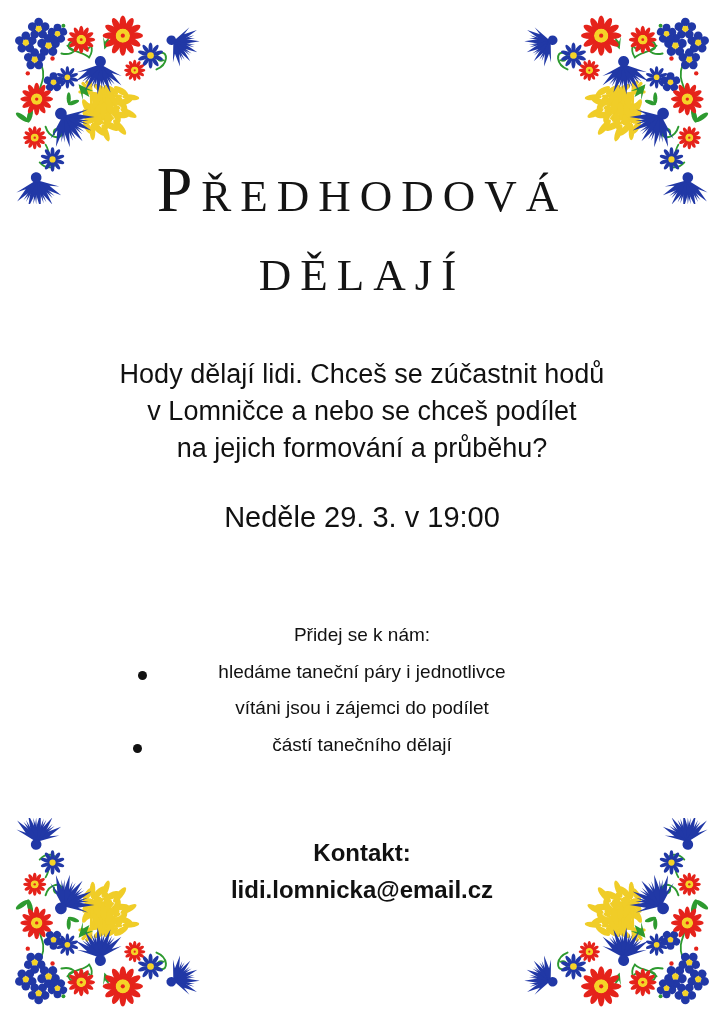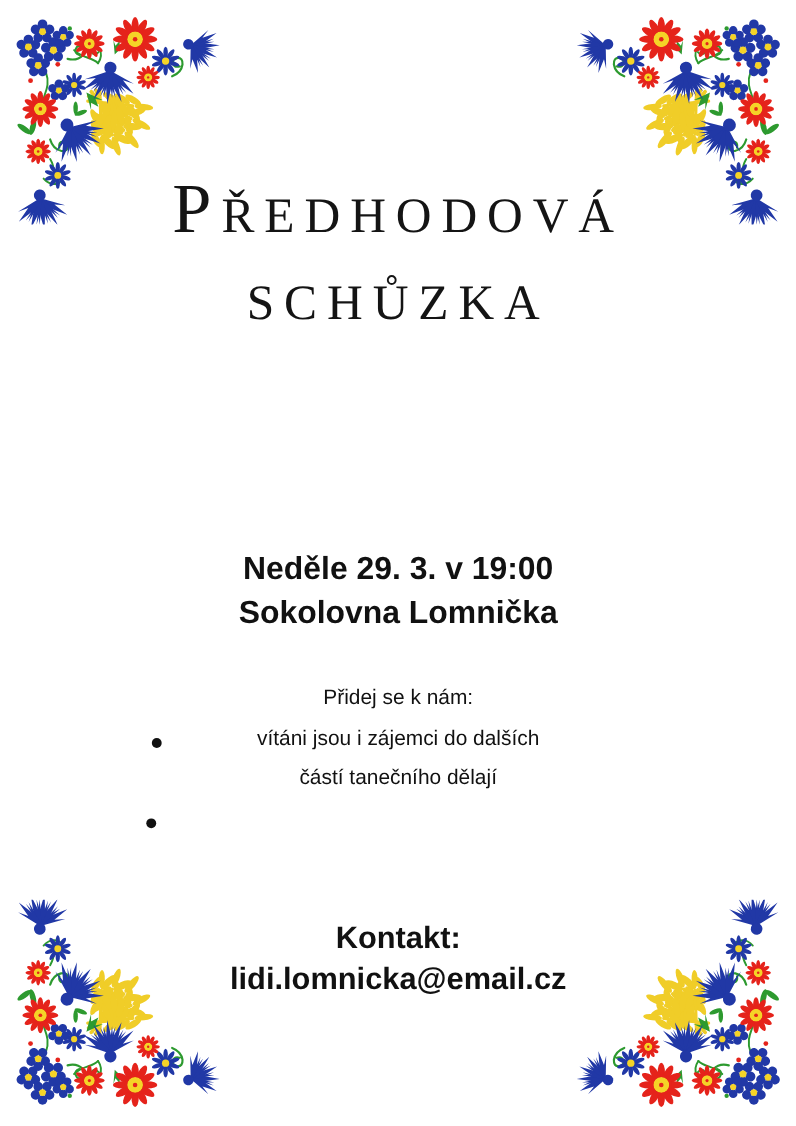--- a/index.html
+++ b/index.html
@@ -28,28 +28,28 @@
   
   .tblock{position:absolute;left:0;width:100%;text-align:center}
   .title{
     top:150px;font-family:"Liberation Serif","DejaVu Serif",serif;
     font-variant:small-caps;font-weight:500;font-size:64px;line-height:79px;
     letter-spacing:9px;color:#141414;
   }
   .title span{display:block}
   .intro{top:356px;font-size:27px;line-height:37px;font-weight:400}
   .intro span{display:block}
-  .event{top:497px;font-size:29px;line-height:40px;font-weight:700}
+  .event{top:497px;font-size:29px;line-height:40px;font-weight:400}
   .event span{display:block}
   .join{top:617px;font-size:19px;line-height:36.5px}
   .join p{margin:0}
   .dot{position:absolute;width:9px;height:9px;border-radius:50%;background:#111}
   .dot1{left:138px;top:671px}
   .dot2{left:133px;top:744px}
-  .contact{top:834px;font-size:28px;line-height:37px;font-weight:700}
+  .contact{top:834px;font-size:24px;line-height:37px;font-weight:700}
   .contact p{margin:0}
 </style>
 </head>
 <body>
 
 <div class="poster">
 
   <svg class="corner tl" viewBox="0 0 200 200" aria-hidden="true">
     <defs>
 
@@ -177,32 +177,37 @@
     </svg>
   <svg class="corner bl" viewBox="0 0 200 200" aria-hidden="true">
       <use href="#motif"></use>
     </svg>
   <svg class="corner br" viewBox="0 0 200 200" aria-hidden="true">
       <use href="#motif"></use>
     </svg>
 
   <h1 class="tblock title">
     <span>Předhodová</span>
-    <span>schůzka</span>
+    <span>dělají</span>
   </h1>
 
+  <p class="tblock intro">
+    <span>Hody dělají lidi. Chceš se zúčastnit hodů</span>
+    <span>v Lomničce a nebo se chceš podílet</span>
+    <span>na jejich formování a průběhu?</span>
+  </p>
 
   <p class="tblock event">
     <span>Neděle 29. 3. v 19:00</span>
-    <span>Sokolovna Lomnička</span>
   </p>
 
   <div class="tblock join">
     <p>Přidej se k nám:</p>
-    <p>vítáni jsou i zájemci do dalších</p>
+    <p>hledáme taneční páry i jednotlivce</p>
+    <p>vítáni jsou i zájemci do podílet</p>
     <p>částí tanečního dělají</p>
   </div>
   <span class="dot dot1"></span>
   <span class="dot dot2"></span>
 
   <div class="tblock contact">
     <p>Kontakt:</p>
     <p>lidi.lomnicka@email.cz</p>
   </div>
 

